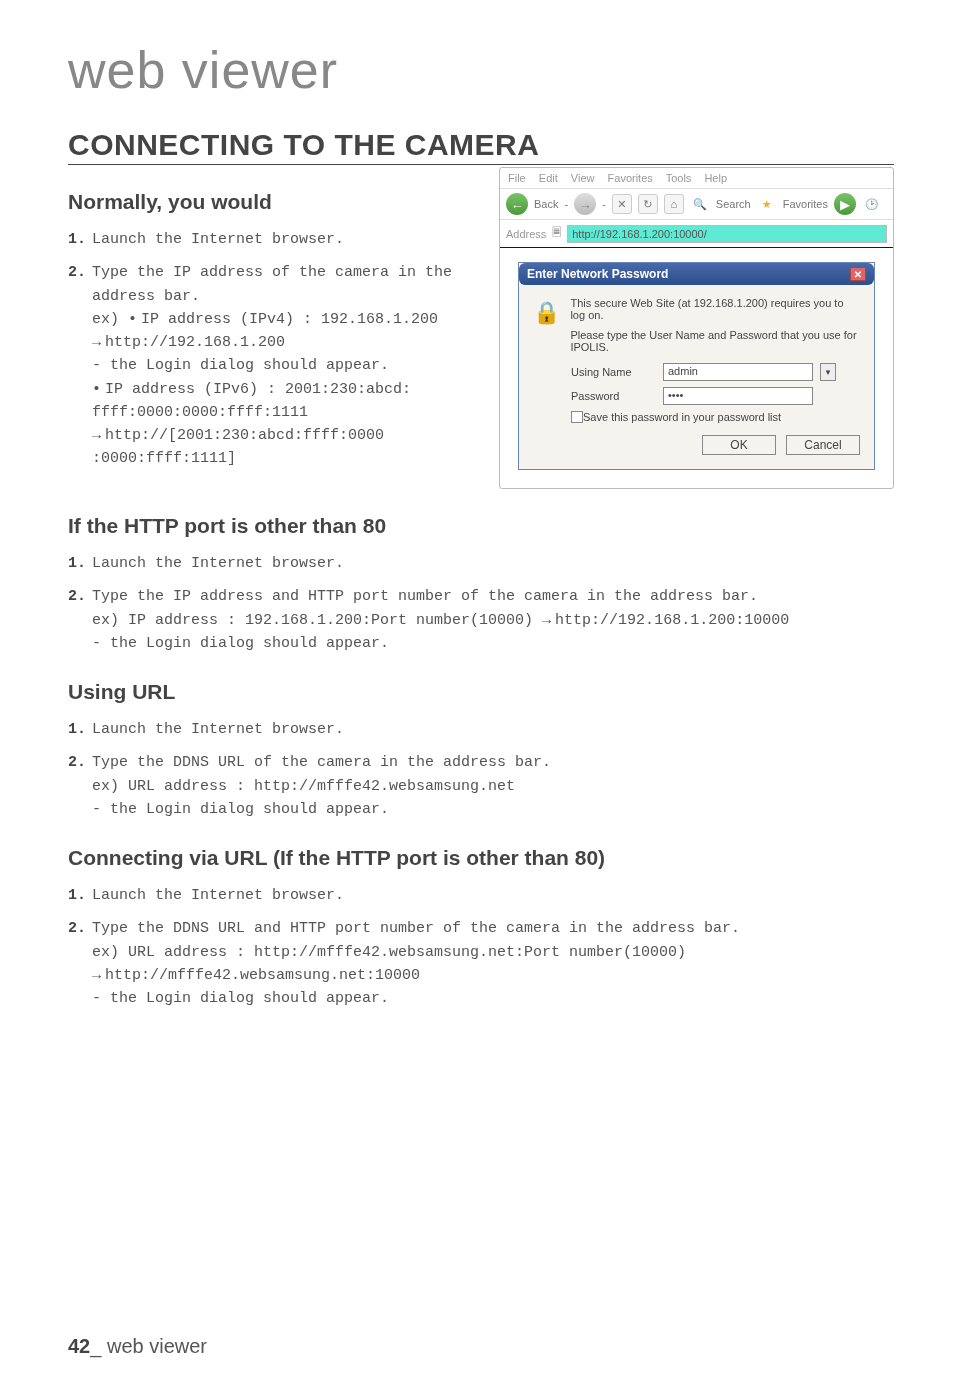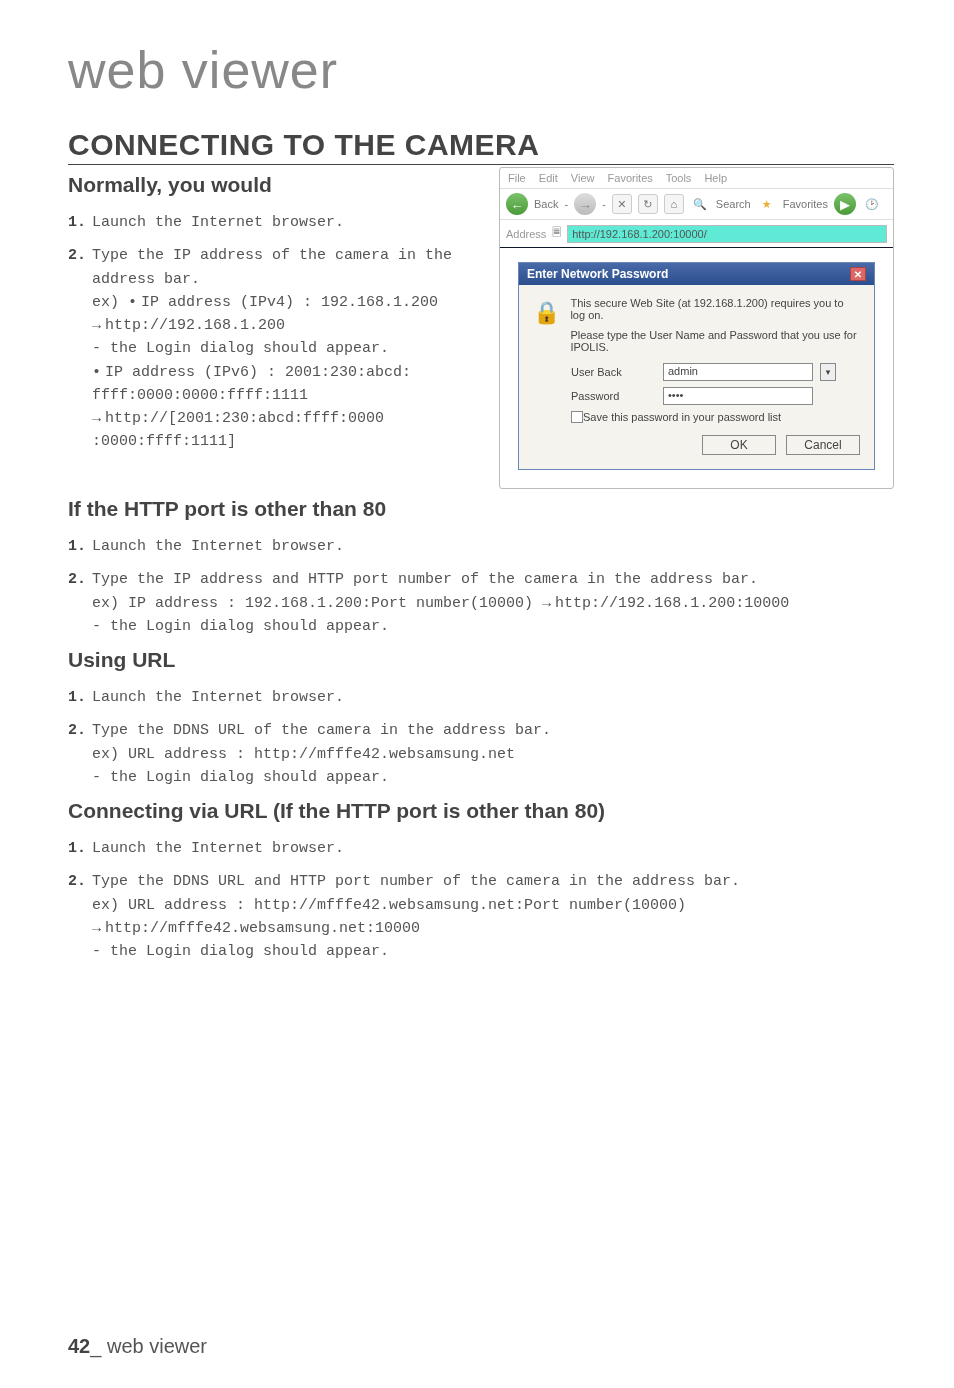--- a/index.html
+++ b/index.html
@@ -25,21 +25,21 @@
     color: #444;
     margin-top: 28px;
     border-bottom: 1.5px solid #444;
     padding-bottom: 2px;
     letter-spacing: 0.5px;
   }
   .subsection-title {
     font-size: 21px;
     font-weight: bold;
     color: #444;
-    margin-top: 8px;
+    margin-top: 25px;
     margin-bottom: 14px;
   }
   .content-row {
     display: flex;
     gap: 18px;
     align-items: flex-start;
   }
   .left-col { flex: 1 1 auto; max-width: 430px; }
   ol { list-style: none; counter-reset: step; }
   ol > li {
@@ -126,20 +126,21 @@
   }
   .inner-title {
     background: linear-gradient(#4a6aa8,#2a4e8e);
     color: #fff;
     padding: 4px 8px;
     display: flex;
     justify-content: space-between;
     align-items: center;
     font-size: 12px;
     font-weight: bold;
+    border-radius: 6px;
   }
   .close-x {
     background: #d66;
     color: #fff;
     width: 16px; height: 14px;
     display: flex; align-items: center; justify-content: center;
     font-size: 10px;
     border: 1px solid #a44;
   }
   .inner-body {
@@ -263,21 +264,21 @@
       </div>
       <div class="inner-body">
         <div class="lock-row">
           <div class="lock-icon">🔒</div>
           <div>
             <div>This secure Web Site (at 192.168.1.200) requires you to log on.</div>
             <div style="margin-top:8px;">Please type the User Name and Password that you use for IPOLIS.</div>
           </div>
         </div>
         <div class="form-row">
-          <span class="form-label">User Back</span>
+          <span class="form-label">Using Name</span>
           <div class="form-input">admin</div>
           <div class="form-select-arrow">▾</div>
         </div>
         <div class="form-row">
           <span class="form-label">Password</span>
           <div class="form-input">••••</div>
         </div>
         <div class="check-row">
           <div class="checkbox"></div>
           <span>Save this password in your password list</span>

